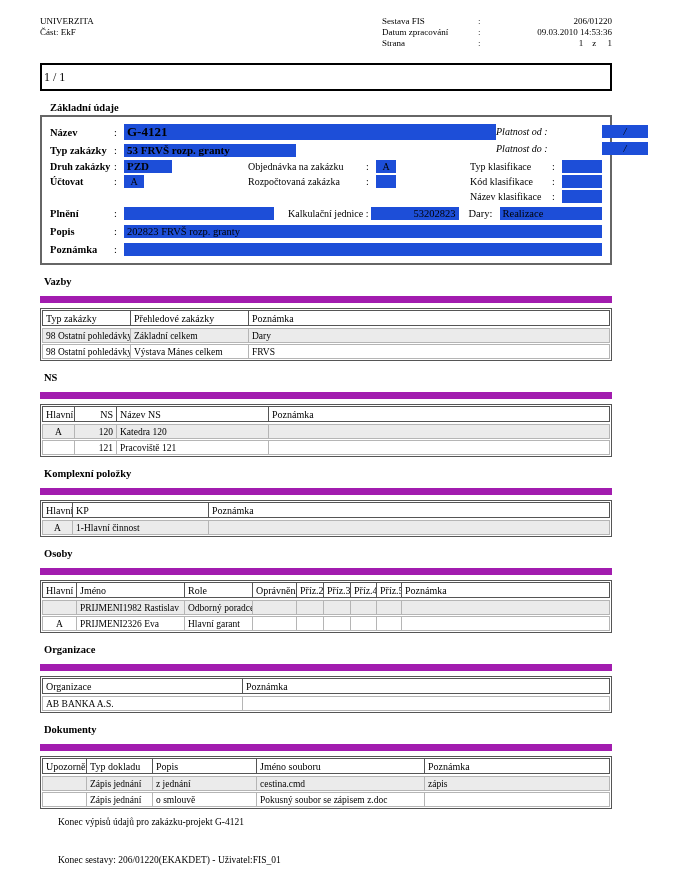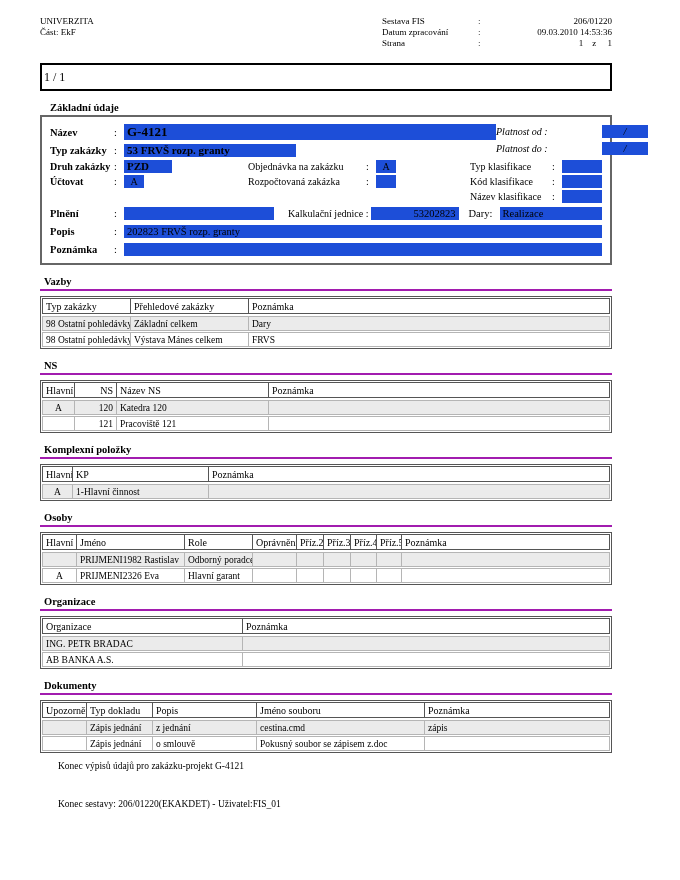--- a/index.html
+++ b/index.html
@@ -16,22 +16,22 @@
   .m-value{width:120px;text-align:right;white-space:pre;}
 
   
   .title-bar{margin-top:14px;border:2px solid #000;height:24px;display:flex;
              align-items:center;justify-content:space-between;padding:0 6px 0 2px;}
   .title-text{font-size:15px;font-weight:bold;letter-spacing:.2px;}
   .page-indicator{font-size:12px;}
 
   
   .section{margin-top:11px;}
-  .sec-title{font-size:10.5px;font-weight:bold;padding-left:4px;border-bottom:2px solid #a21caf;
-             padding-bottom:2px;}
+  .sec-title{font-size:10.5px;font-weight:bold;padding-left:4px;border-bottom:7px solid #a21caf;
+             padding-bottom:9px;}
   .sec-title.basic{border-bottom:none;padding-bottom:0;margin-left:6px;}
 
   
   .basic-box{border:2px solid #666;margin-top:2px;padding:5px 8px 6px 8px;font-size:10.5px;}
   .b-row{display:flex;align-items:center;min-height:16px;margin-top:2px;}
   .lbl{width:64px;flex:none;font-weight:bold;}
   .colon{width:10px;flex:none;text-align:left;}
   .gbox{background:#1d4ed8;min-height:13px;display:flex;align-items:center;padding:0 3px;
         box-sizing:border-box;}
   .flex1{flex:1;}
@@ -314,24 +314,20 @@
       </div>
     </div>
 
     <div class="section">
       <div class="sec-title">Organizace</div>
       <div class="tbl">
         <div class="thead">
           <div class="c w-or0">Organizace</div>
           <div class="c flex1">Poznámka</div>
         </div>
-        <div class="trow alt">
-          <div class="c w-or0">ING. PETR BRADAC</div>
-          <div class="c flex1"></div>
-        </div>
         <div class="trow">
           <div class="c w-or0">AB BANKA A.S.</div>
           <div class="c flex1"></div>
         </div>
       </div>
     </div>
 
     <div class="section">
       <div class="sec-title">Dokumenty</div>
       <div class="tbl">

